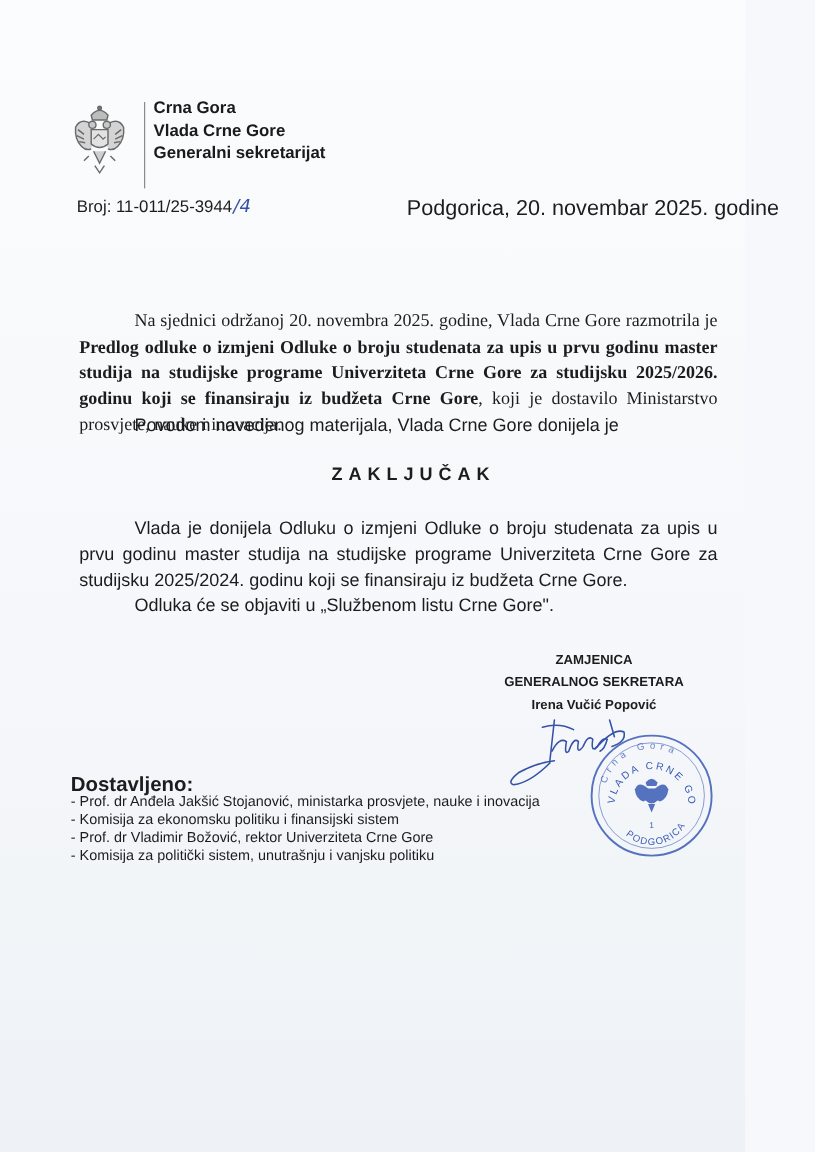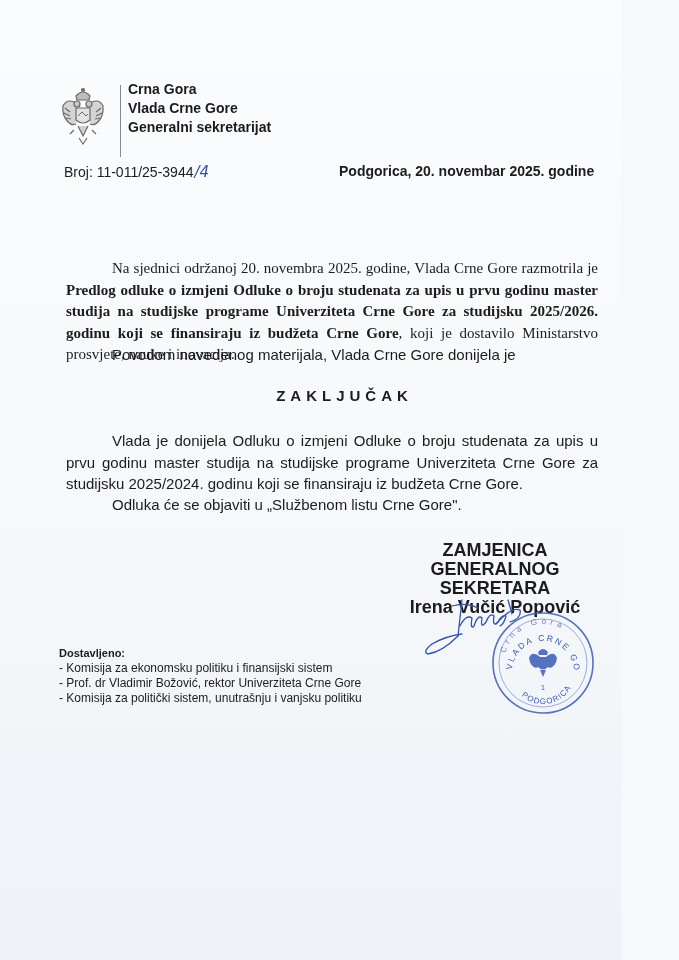--- a/index.html
+++ b/index.html
@@ -65,23 +65,22 @@
       font-family: "DejaVu Sans", sans-serif;
       color: #3552a8;
       font-size: 15px;
       font-style: italic;
       margin-left: 1px;
     }
     .place-date {
       position: absolute;
       left: 339px;
       top: 163px;
-      font-size: 14px;
+      font-size: 18px;
       white-space: nowrap;
-      font-weight: bold;
     }
 
     .body-text {
       position: absolute;
       left: 66px;
       width: 532px;
       font-size: 15px;
       line-height: 21.5px;
       text-align: justify;
       color: #1c1c1c;
@@ -106,34 +105,34 @@
     .p3 { top: 430px; }
     .p4 { top: 494px; }
 
     .signature-block {
       position: absolute;
       left: 380px;
       width: 230px;
       top: 541px;
       text-align: center;
       font-weight: bold;
-      font-size: 18px;
+      font-size: 11px;
       line-height: 19px;
     }
 
     .dostavljeno {
       position: absolute;
       left: 59px;
       top: 646px;
       font-size: 12px;
       line-height: 15px;
     }
     .dost-title {
       font-weight: bold;
-      font-size: 11px;
+      font-size: 17px;
       line-height: 15px;
     }
     .dost-item { white-space: nowrap; }
 
     .stamp {
       position: absolute;
       left: 490px;
       top: 610px;
       width: 106px;
       height: 106px;
@@ -239,18 +238,19 @@
       <path d="M30 10 Q44 6 56 12"></path>
       <path d="M38 30 Q44 18 50 22 Q48 34 52 30 Q56 18 60 22 Q58 34 64 26 Q68 16 72 20 Q70 32 76 26 Q80 18 84 20 Q82 28 78 30"></path>
       <path d="M74 28 Q90 10 98 14 Q100 22 88 26"></path>
       <path d="M36 40 Q20 56 6 58 Q0 56 10 48 Q24 40 40 38"></path>
       <path d="M86 4 L90 18"></path>
     </g>
   </svg>
 
   <div class="dostavljeno">
     <div class="dost-title">Dostavljeno:</div>
+    <div class="dost-item">- Prof. dr Anđela Jakšić Stojanović, ministarka prosvjete, nauke i inovacija</div>
     <div class="dost-item">- Komisija za ekonomsku politiku i finansijski sistem</div>
     <div class="dost-item">- Prof. dr Vladimir Božović, rektor Univerziteta Crne Gore</div>
     <div class="dost-item">- Komisija za politički sistem, unutrašnju i vanjsku politiku</div>
   </div>
 
 </div>
 
 </body></html>

